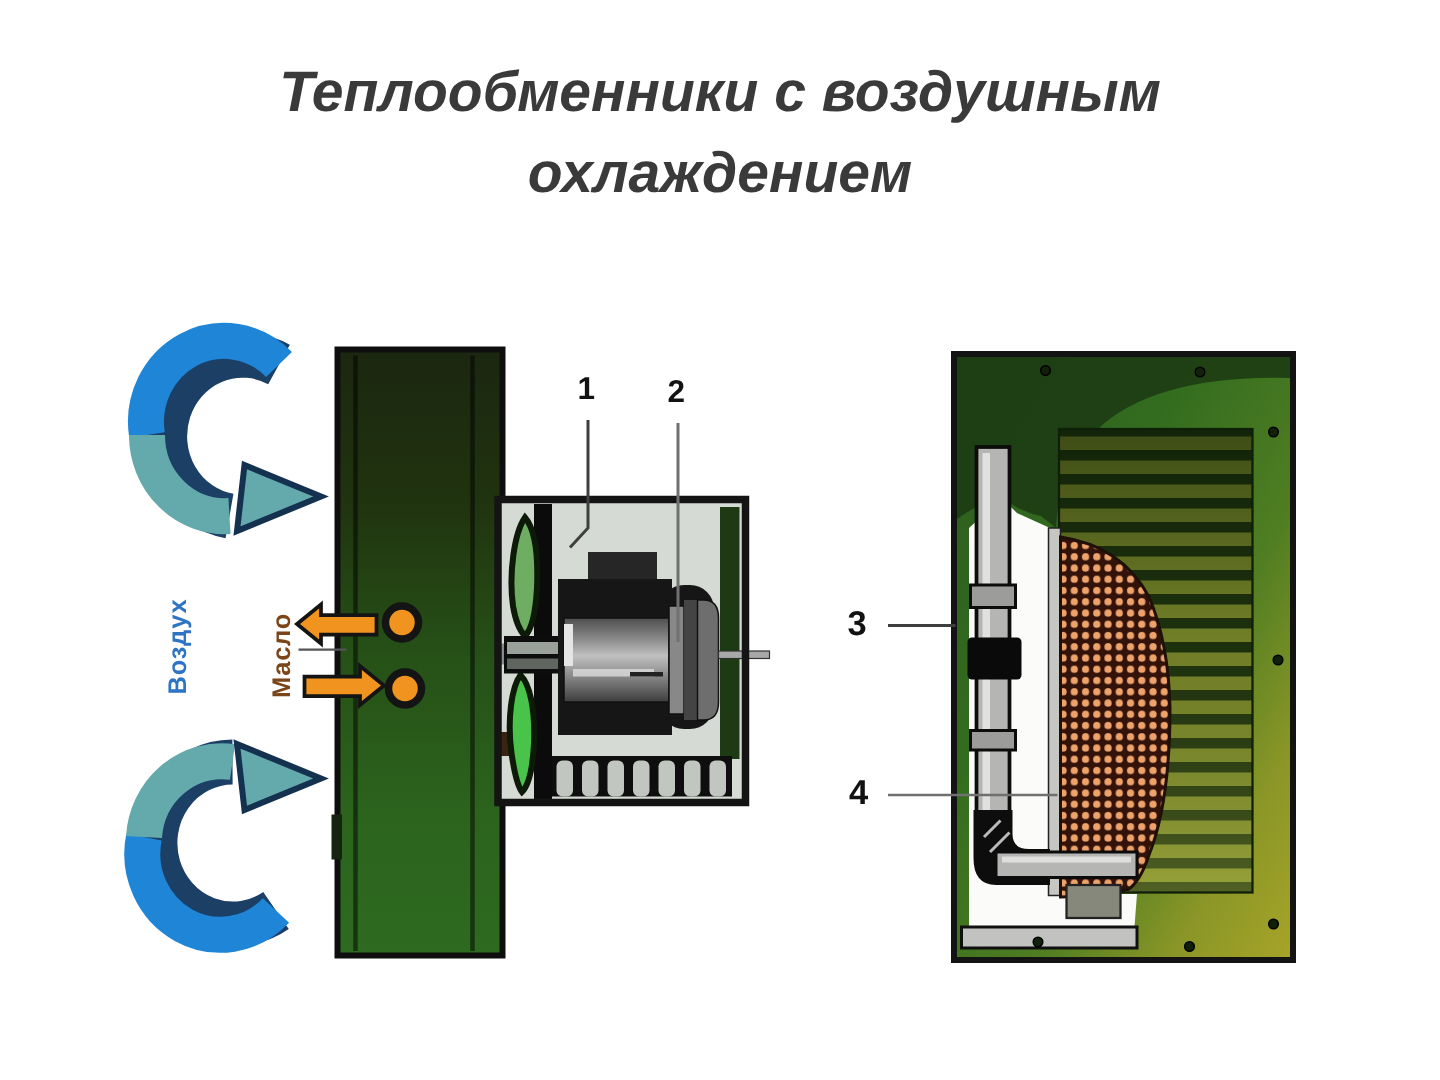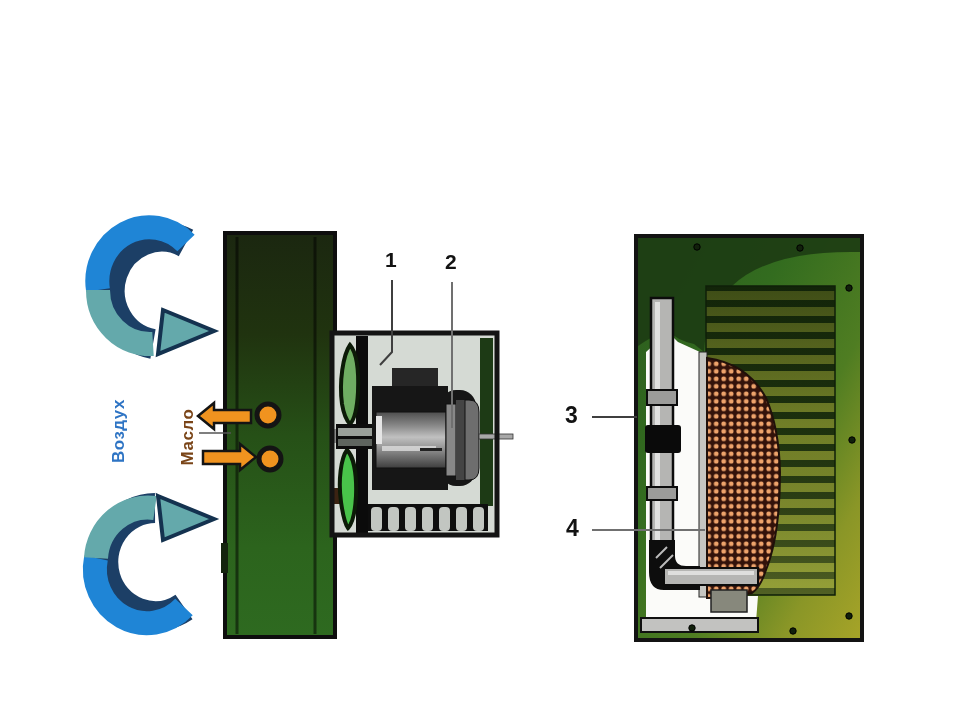--- a/index.html
+++ b/index.html
@@ -23,20 +23,21 @@
   .callout.c1{left:385px;top:248px;font-size:21px;}
   .callout.c2{left:445px;top:250px;font-size:21px;}
   .callout.c3{left:565px;top:402px;font-size:23px;}
   .callout.c4{left:566px;top:515px;font-size:23px;}
 </style>
 </head>
 <body>
 
 <div class="slide">
 
+  <div class="title">Теплообменники с воздушным охлаждением</div>
 
   <svg class="diagram-svg" width="960" height="720" viewBox="0 0 960 720" xmlns="http://www.w3.org/2000/svg">
     <defs>
       <linearGradient id="panelGrad" x1="0" y1="0" x2="0" y2="1">
         <stop offset="0" stop-color="#1b2710"></stop>
         <stop offset="0.25" stop-color="#20330f"></stop>
         <stop offset="0.5" stop-color="#265017"></stop>
         <stop offset="0.78" stop-color="#2c641d"></stop>
         <stop offset="1" stop-color="#2e6a20"></stop>
       </linearGradient>

